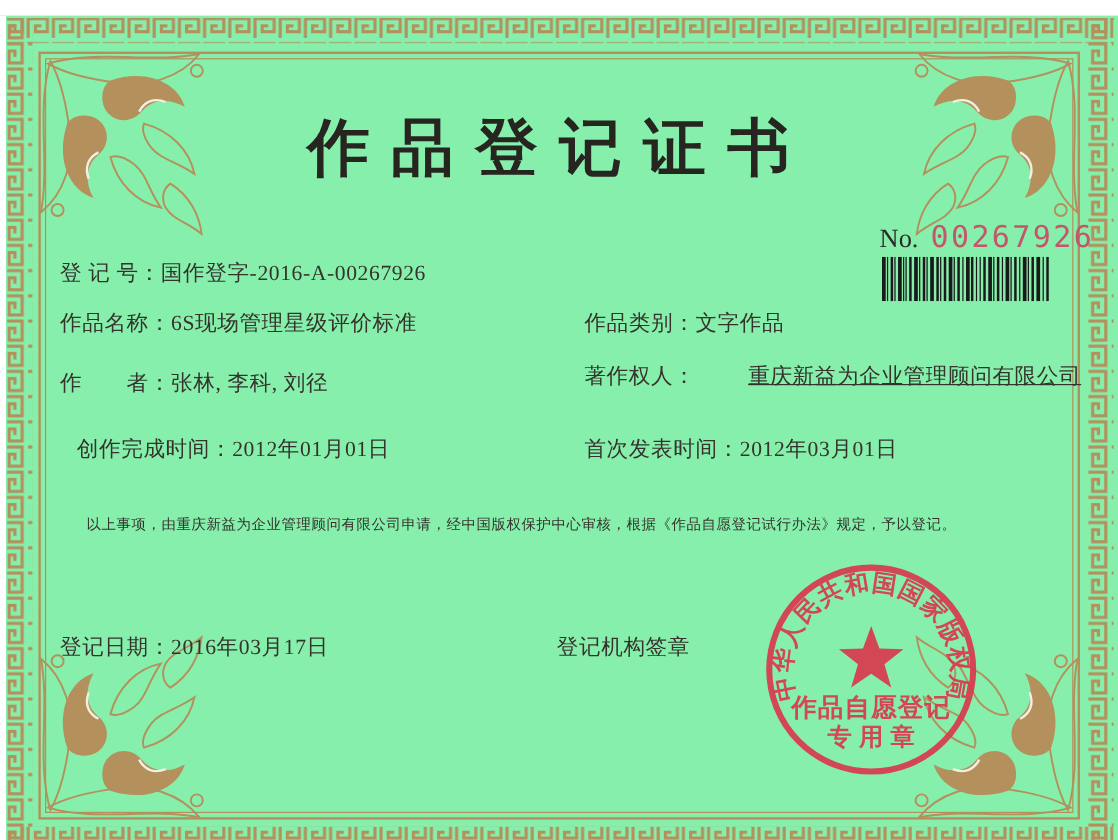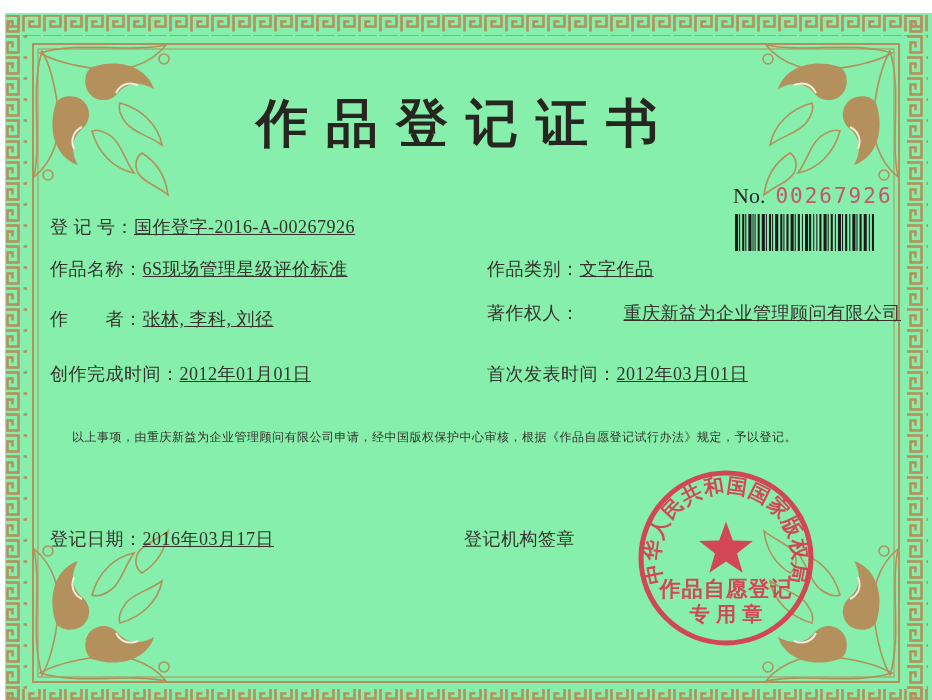--- a/index.html
+++ b/index.html
@@ -3,32 +3,32 @@
 <meta charset="utf-8">
 <style>
   html,body{margin:0;padding:0;background:#ffffff;}
   .stage{position:relative;width:932px;height:700px;overflow:hidden;
          font-family:"Liberation Serif","DejaVu Serif",serif;background:#86efac;margin-top:13px;}
   .edge-strip{position:absolute;left:0;top:0;width:5px;height:700px;background:#ffffff;}
   .border-svg{position:absolute;left:0;top:0;width:932px;height:700px;pointer-events:none;}
   .title{position:absolute;left:0;top:76px;width:932px;text-align:center;
          font-size:52px;font-weight:bold;color:#26251f;letter-spacing:18px;}
   .no-line{position:absolute;left:733px;top:170px;font-size:22px;color:#2c2b26;white-space:nowrap;}
-  .no-line .no-num{color:#c4556a;letter-spacing:2px;margin-left:10px;font-family:"DejaVu Sans Mono","Liberation Mono",monospace;font-size:21px;}
+  .no-line .no-num{color:#c4556a;letter-spacing:2px;margin-left:10px;font-family:"DejaVu Sans Mono","Liberation Mono",monospace;font-size:25px;}
   .barcode{position:absolute;left:735px;top:201px;width:140px;height:37px;}
   .row{position:absolute;display:flex;font-size:18px;color:#35332c;letter-spacing:0.5px;line-height:1.35;}
   .row .lbl{white-space:nowrap;}
-  .row .val{white-space:nowrap;text-decoration:underline;}
+  .row .val{white-space:nowrap;}
   .row .val-wrap{white-space:normal;width:278px;text-decoration:underline;}
   .r-regno{left:50px;top:202px;}
   .r-workname{left:50px;top:244px;}
   .r-worktype{left:487px;top:244px;}
   .r-author{left:50px;top:294px;}
   .r-owner{left:487px;top:288px;gap:44px;}
-  .r-creation{left:50px;top:349px;}
+  .r-creation{left:64px;top:349px;}
   .r-publish{left:487px;top:349px;}
   .r-regdate{left:50px;top:514px;}
   .r-sealcap{left:464px;top:514px;}
   .body-text{position:absolute;left:48px;top:415px;width:838px;font-size:12px;color:#35332c;
              line-height:1.6;text-indent:2em;letter-spacing:0.5px;}
   .seal{position:absolute;left:637px;top:456px;width:178px;height:178px;opacity:0.93;}
   .seal text{font-family:"Liberation Sans","DejaVu Sans",sans-serif;font-weight:bold;}
 </style>
 </head>
 <body>

